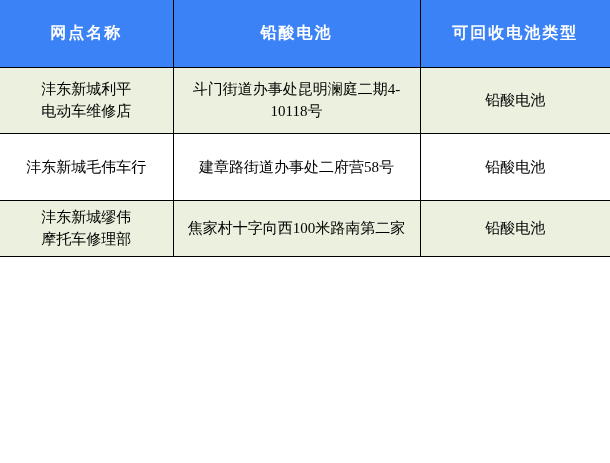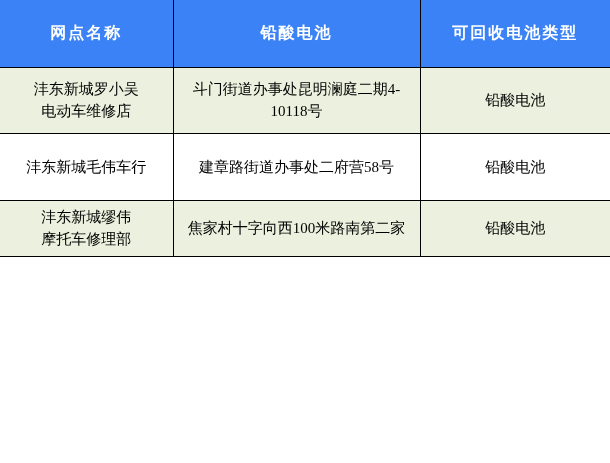--- a/index.html
+++ b/index.html
@@ -72,21 +72,21 @@
   </colgroup>
   <thead>
     <tr>
       <th>网点名称</th>
       <th>铅酸电池</th>
       <th>可回收电池类型</th>
     </tr>
   </thead>
   <tbody>
     <tr>
-      <td>沣东新城罗小吴
+      <td>沣东新城利平
 电动车维修店</td>
       <td>斗门街道办事处昆明澜庭二期4-
 10118号</td>
       <td>铅酸电池</td>
     </tr>
     <tr>
       <td>沣东新城毛伟车行</td>
       <td>建章路街道办事处二府营58号</td>
       <td>铅酸电池</td>
     </tr>

